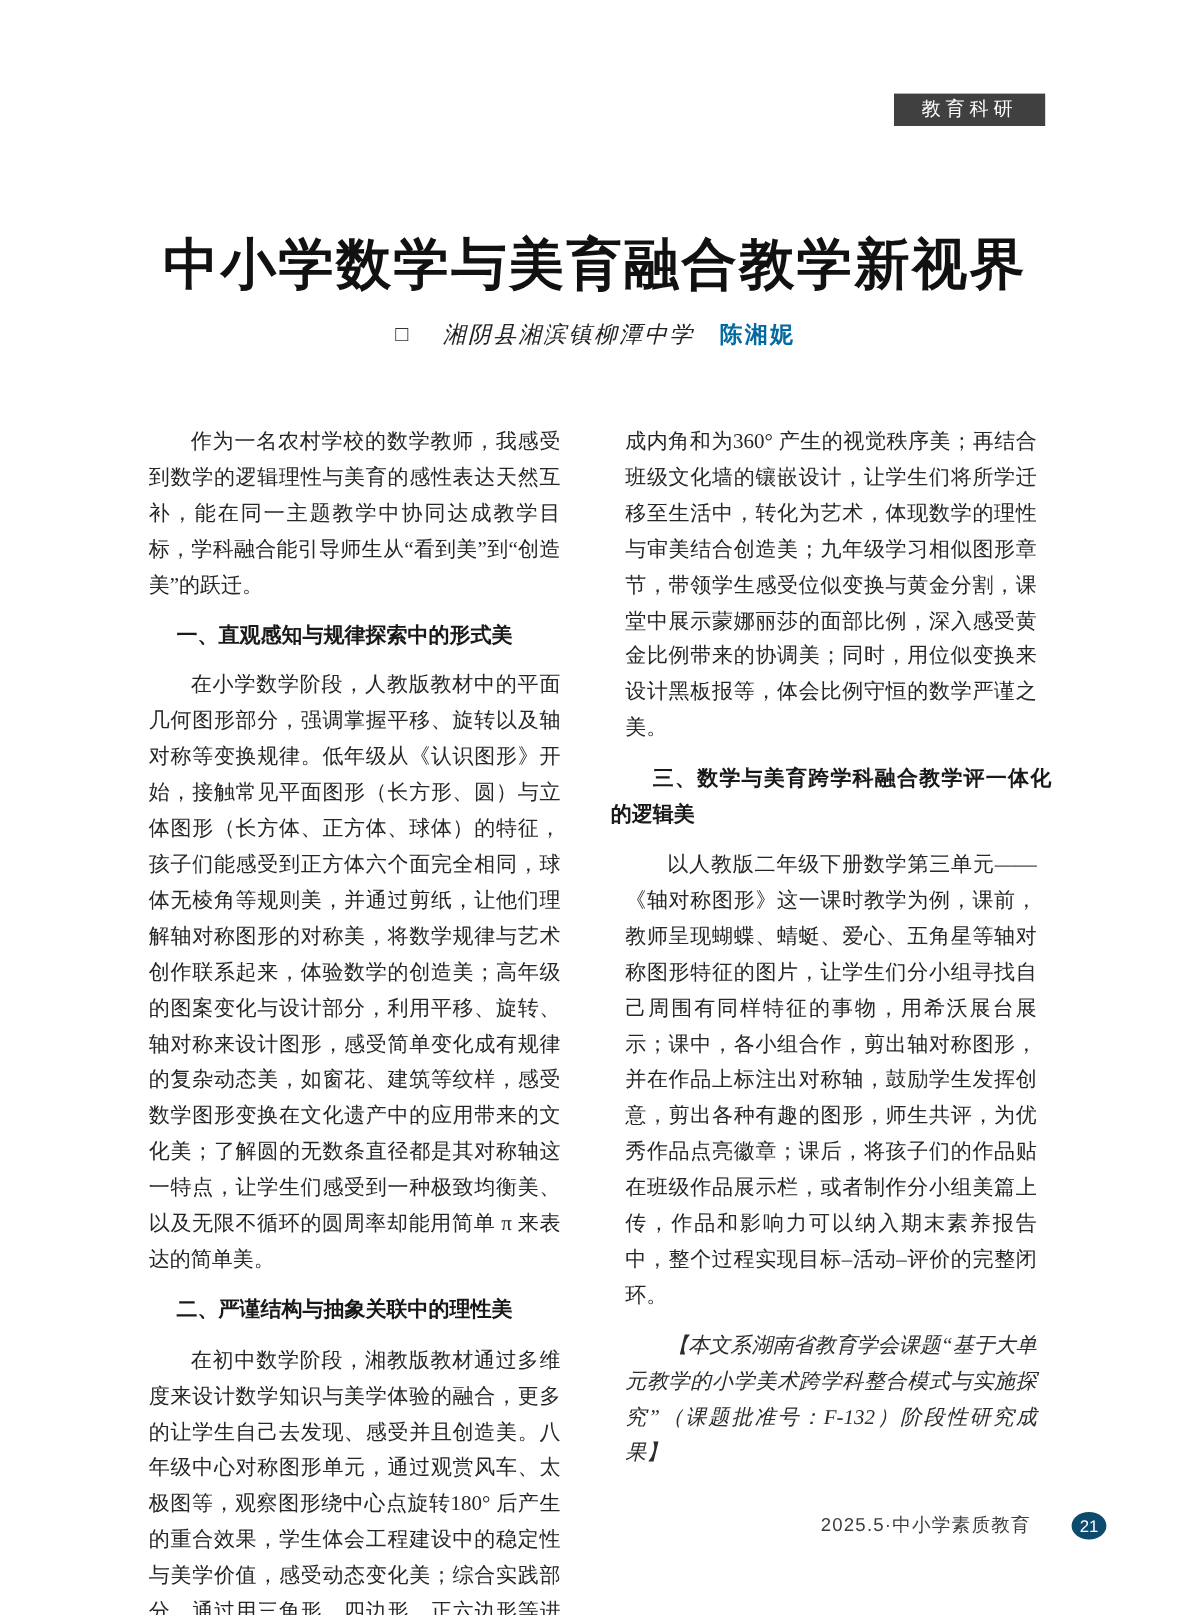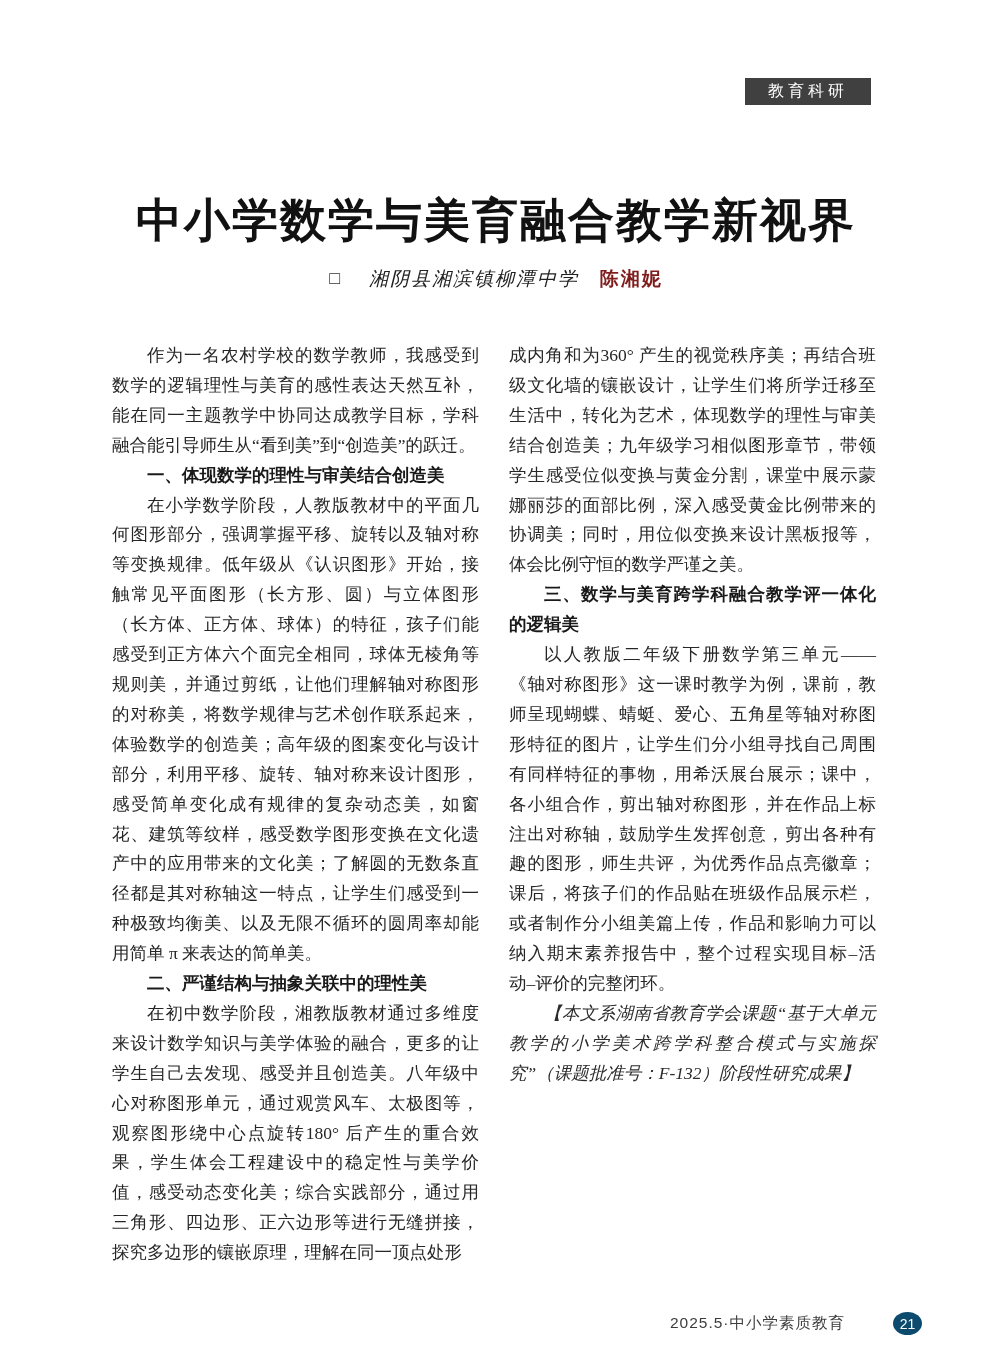--- a/index.html
+++ b/index.html
@@ -59,58 +59,58 @@
   }
   .byline-affiliation {
     font-style: italic;
     letter-spacing: 2px;
     margin-right: 16px;
   }
   .byline-author {
     font-family: Liberation Serif, serif;
     font-weight: bold;
     letter-spacing: 2px;
-    color: #7f1d1d;
+    color: #0369a1;
   }
   .content {
     position: absolute;
     top: 341px;
     left: 112px;
     width: 764px;
     display: flex;
     gap: 30px;
   }
   .col { width: 367px; }
   .para {
-    margin: 0;
+    margin: 12px;
     font-size: 17.5px;
     line-height: 29.9px;
     text-align: justify;
     text-justify: inter-ideograph;
     color: #262626;
   }
   .indent { text-indent: 2em; }
   .heading {
     margin: 0;
     font-family: "Liberation Sans", sans-serif;
     font-weight: bold;
     font-size: 17.5px;
     line-height: 29.9px;
     text-indent: 2em;
     text-align: justify;
     color: #191919;
   }
   .note { font-style: italic; color: #2b2b2b; }
   .footer {
     position: absolute;
-    top: 1312px;
+    top: 1260px;
     right: 70px;
     display: flex;
     align-items: center;
-    gap: 21px;
+    gap: 7px;
     font-family: "Liberation Sans", sans-serif;
   }
   .footer-text {
     font-size: 15.5px;
     color: #3c3c3c;
     letter-spacing: 1px;
   }
   .page-badge {
     width: 29px;
     height: 23px;
@@ -137,21 +137,21 @@
   <div class="byline">
     <span class="byline-marker">□</span>
     <span class="byline-affiliation">湘阴县湘滨镇柳潭中学</span>
     <span class="byline-author">陈湘妮</span>
   </div>
 
   <div class="content">
 
     <div class="col">
       <p class="para indent">作为一名农村学校的数学教师，我感受到数学的逻辑理性与美育的感性表达天然互补，能在同一主题教学中协同达成教学目标，学科融合能引导师生从“看到美”到“创造美”的跃迁。</p>
-      <h2 class="heading">一、体现数学的理性与审美结合创造美</h2>
+      <h2 class="heading">一、直观感知与规律探索中的形式美</h2>
       <p class="para indent">在小学数学阶段，人教版教材中的平面几何图形部分，强调掌握平移、旋转以及轴对称等变换规律。低年级从《认识图形》开始，接触常见平面图形（长方形、圆）与立体图形（长方体、正方体、球体）的特征，孩子们能感受到正方体六个面完全相同，球体无棱角等规则美，并通过剪纸，让他们理解轴对称图形的对称美，将数学规律与艺术创作联系起来，体验数学的创造美；高年级的图案变化与设计部分，利用平移、旋转、轴对称来设计图形，感受简单变化成有规律的复杂动态美，如窗花、建筑等纹样，感受数学图形变换在文化遗产中的应用带来的文化美；了解圆的无数条直径都是其对称轴这一特点，让学生们感受到一种极致均衡美、以及无限不循环的圆周率却能用简单 π 来表达的简单美。</p>
       <h2 class="heading">二、严谨结构与抽象关联中的理性美</h2>
       <p class="para indent">在初中数学阶段，湘教版教材通过多维度来设计数学知识与美学体验的融合，更多的让学生自己去发现、感受并且创造美。八年级中心对称图形单元，通过观赏风车、太极图等，观察图形绕中心点旋转180° 后产生的重合效果，学生体会工程建设中的稳定性与美学价值，感受动态变化美；综合实践部分，通过用三角形、四边形、正六边形等进行无缝拼接，探究多边形的镶嵌原理，理解在同一顶点处形</p>
     </div>
 
     <div class="col">
       <p class="para">成内角和为360° 产生的视觉秩序美；再结合班级文化墙的镶嵌设计，让学生们将所学迁移至生活中，转化为艺术，体现数学的理性与审美结合创造美；九年级学习相似图形章节，带领学生感受位似变换与黄金分割，课堂中展示蒙娜丽莎的面部比例，深入感受黄金比例带来的协调美；同时，用位似变换来设计黑板报等，体会比例守恒的数学严谨之美。</p>
       <h2 class="heading">三、数学与美育跨学科融合教学评一体化的逻辑美</h2>
       <p class="para indent">以人教版二年级下册数学第三单元——《轴对称图形》这一课时教学为例，课前，教师呈现蝴蝶、蜻蜓、爱心、五角星等轴对称图形特征的图片，让学生们分小组寻找自己周围有同样特征的事物，用希沃展台展示；课中，各小组合作，剪出轴对称图形，并在作品上标注出对称轴，鼓励学生发挥创意，剪出各种有趣的图形，师生共评，为优秀作品点亮徽章；课后，将孩子们的作品贴在班级作品展示栏，或者制作分小组美篇上传，作品和影响力可以纳入期末素养报告中，整个过程实现目标–活动–评价的完整闭环。</p>
       <p class="para indent note">【本文系湖南省教育学会课题“基于大单元教学的小学美术跨学科整合模式与实施探究”（课题批准号：F-132）阶段性研究成果】</p>

